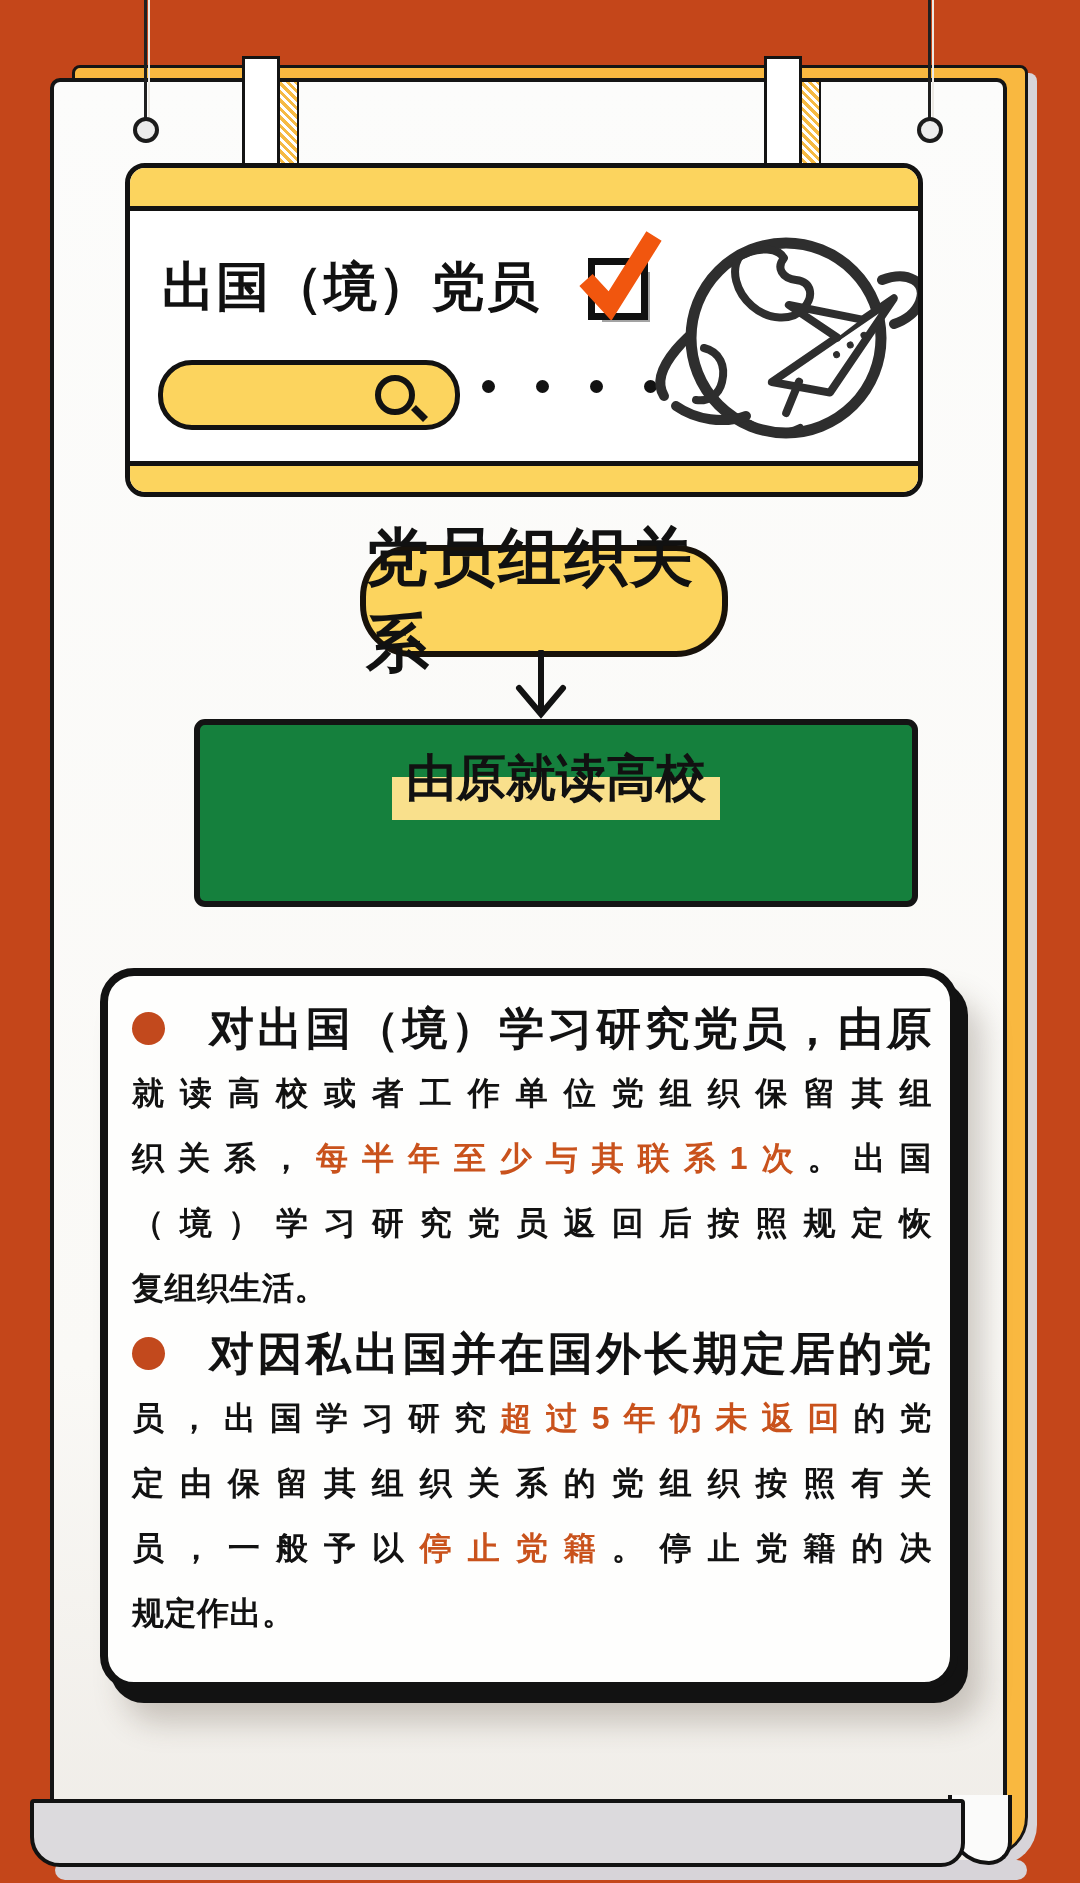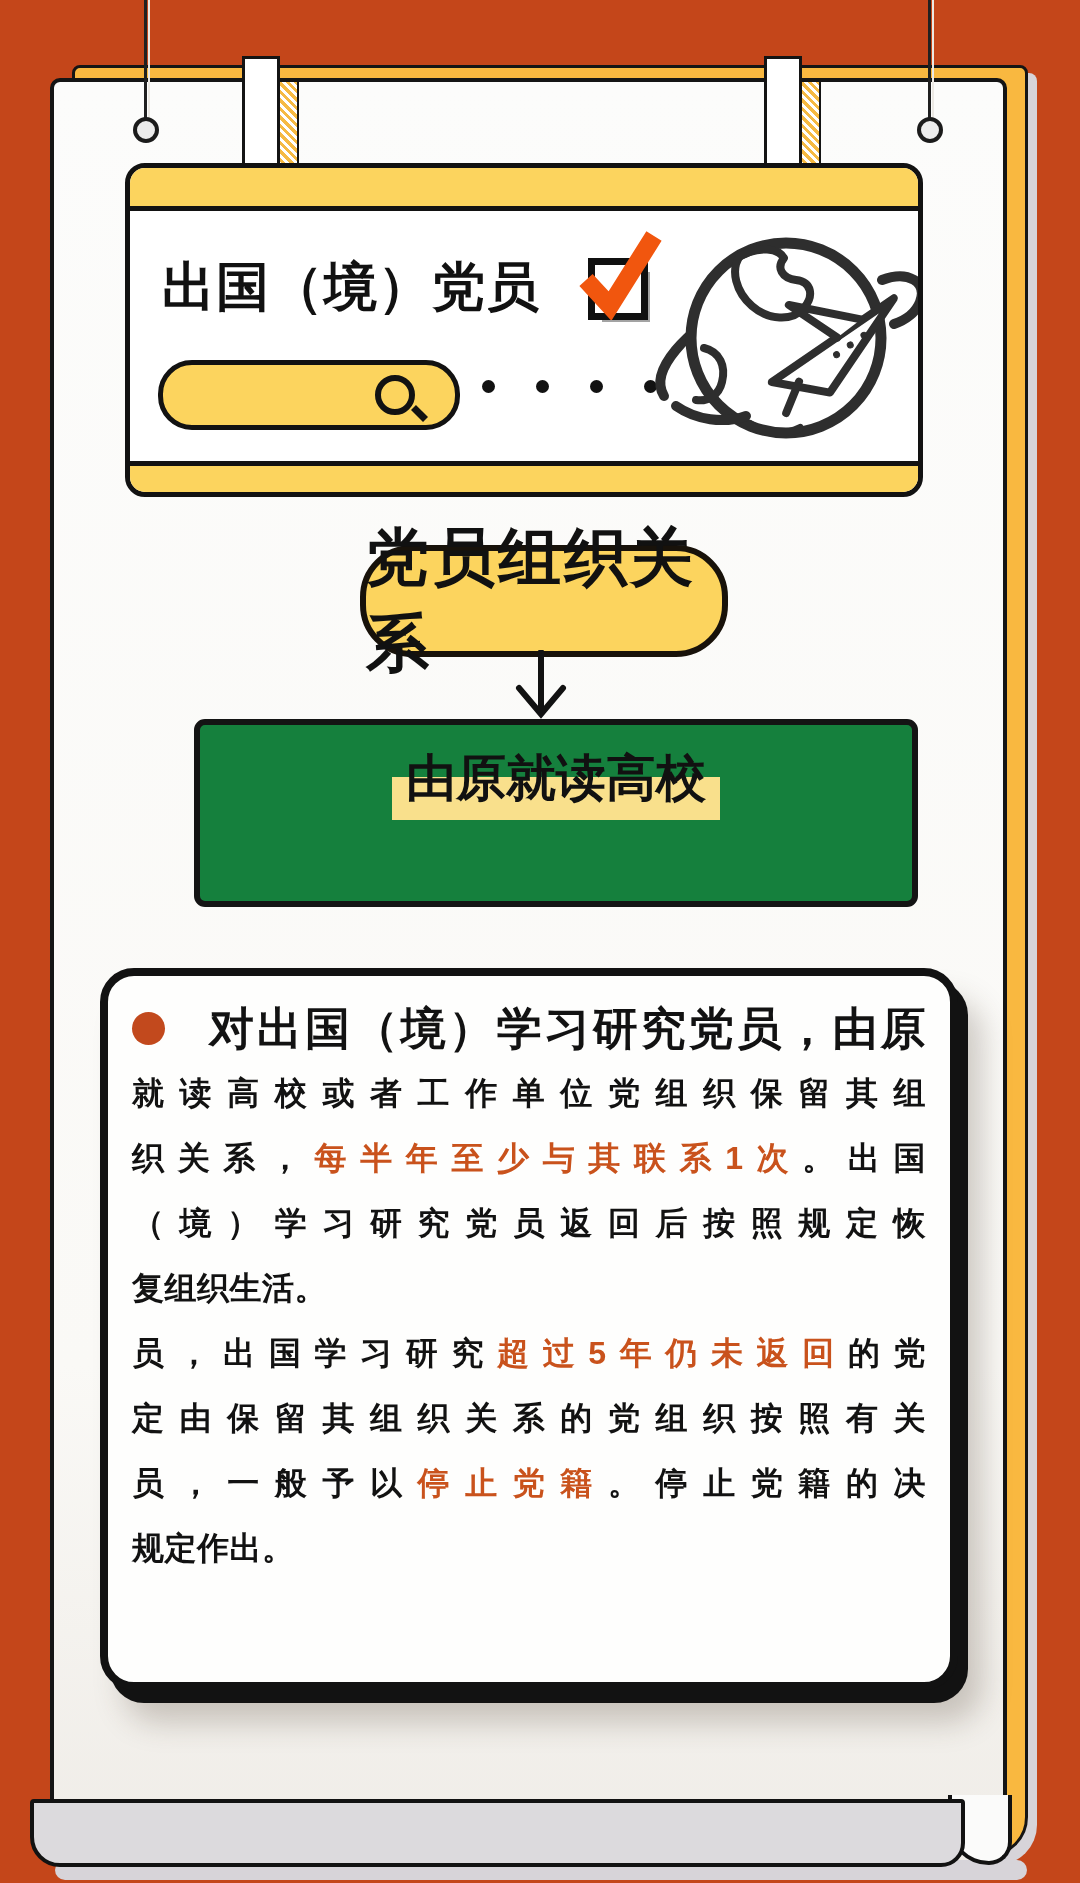--- a/index.html
+++ b/index.html
@@ -51,21 +51,21 @@
     border:6px solid #141414;border-radius:11px;z-index:2;margin-left:16px;}
   .rline{left:0;width:100%;text-align:center;font-size:50px;font-weight:900;color:#111;white-space:nowrap;}
   .hl{display:inline-block;padding:0 14px 8px 14px;
     background:linear-gradient(to top,#F9E08C 58%,transparent 58%);}
   .r1{top:20px;} .r2{top:100px;}
 
   
   .notesbox{left:100px;top:968px;width:842px;height:706px;background:#FEFEFD;
     border:8px solid #121212;border-radius:34px;z-index:2;
     box-shadow:10px 13px 0 #121212, 24px 32px 30px rgba(70,55,40,.25);}
-  .notes-inner{position:absolute;left:24px;top:20px;right:24px;}
+  .notes-inner{position:absolute;left:24px;top:20px;right:18px;}
   .bline{height:65px;line-height:65px;font-size:32px;font-weight:900;color:#121212;
     letter-spacing:.5px;white-space:nowrap;}
   .bline.j{text-align:justify;text-align-last:justify;}
   .brow{display:flex;align-items:center;height:65px;}
   .bullet{width:33px;height:33px;border-radius:50%;background:#C2491D;flex:0 0 33px;margin-right:44px;}
   .btext{flex:1;line-height:65px;font-size:45px;font-weight:900;color:#121212;
     letter-spacing:.5px;white-space:nowrap;text-align:justify;text-align-last:justify;}
   .accent{color:#C9521C;}
 
   
@@ -160,20 +160,24 @@
 
       <div class="brow">
         <span class="bullet"></span>
         <span class="btext"><span>对出国（境）学习研究党员，由原</span><span class="accent"></span><span></span></span>
       </div>
       <div class="bline j"><span>就读高校或者工作单位党组织保留其组</span><span class="accent"></span><span></span></div>
       <div class="bline j"><span>织关系，</span><span class="accent">每半年至少与其联系1次</span><span>。出国</span></div>
       <div class="bline j"><span>（境）学习研究党员返回后按照规定恢</span><span class="accent"></span><span></span></div>
       <div class="bline"><span>复组织生活。</span><span class="accent"></span><span></span></div>
 
+      <div class="brow">
+        <span class="bullet"></span>
+        <span class="btext"><span>对因私出国并在国外长期定居的党</span><span class="accent"></span><span></span></span>
+      </div>
       <div class="bline j"><span>员，出国学习研究</span><span class="accent">超过5年仍未返回</span><span>的党</span></div>
       <div class="bline j"><span>定由保留其组织关系的党组织按照有关</span><span class="accent"></span><span></span></div>
       <div class="bline j"><span>员，一般予以</span><span class="accent">停止党籍</span><span>。停止党籍的决</span></div>
       <div class="bline"><span>规定作出。</span><span class="accent"></span><span></span></div>
 
     </div>
   </div>
 
   <div class="abs band-shadow"></div>
   <div class="abs hook"></div>

